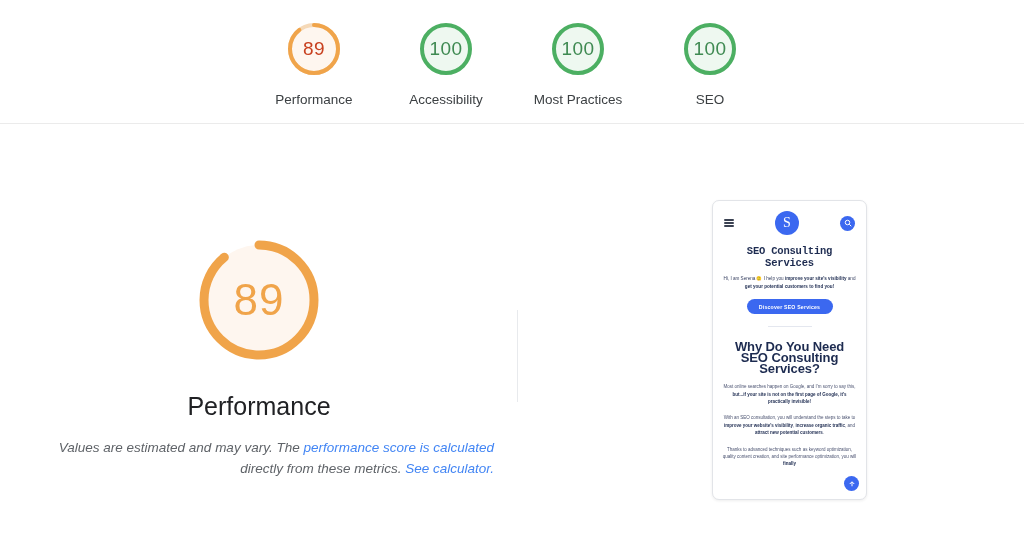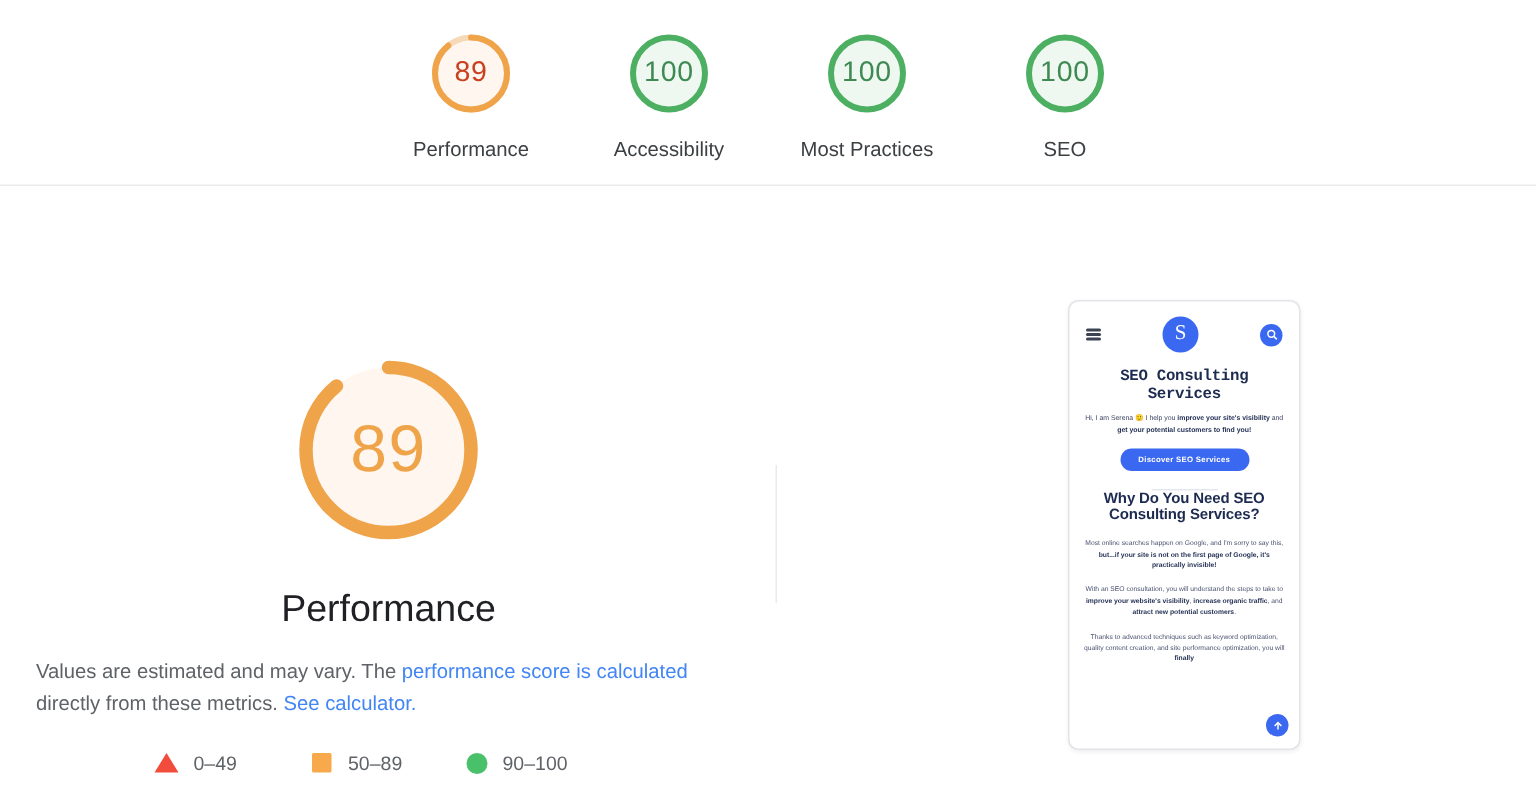--- a/index.html
+++ b/index.html
@@ -46,22 +46,22 @@
   .gauge-lg { position: relative; width: 136px; height: 136px; margin-top: 108px; }
   .gauge-lg svg { display:block; width:136px; height:136px; transform: rotate(-90deg); }
   .gauge-lg .val {
     position: absolute; inset: 0; display:flex; align-items:center; justify-content:center;
     font-size: 44px; color: #f0a44a; letter-spacing: 1px;
   }
   .cat-title {
     margin-top: 24px; font-size: 25px; color: #202124; font-weight: 400;
   }
   .desc {
-    margin-top: 16px; width: 470px; text-align: left;
-    font-size: 13.5px; line-height: 21px; color: #5f6368;
+    margin-top: 16px; width: 470px; text-align: right;
+    font-size: 13.5px; line-height: 21px; color: #5f6368; font-style: italic;
   }
   .desc a { color: #4285f4; text-decoration: none; }
 
   .legend {
     margin-top: 22px; display: flex; align-items: center; gap: 0px;
     font-size: 13px; color: #5f6368;
   }
   .legend-item { display: flex; align-items: center; width: 104px; gap: 10px; }
   .legend-item .lbl { white-space: nowrap; }
   .ic-tri {
@@ -115,21 +115,21 @@
     color: #3a4363;
   }
   .ph-sub b { color: #1d2b50; }
   .ph-btn {
     margin: 9px auto 0; width: 86px; height: 15px; border-radius: 8px;
     background: #3b68f0; color: #fff; font-size: 5.2px; font-weight: bold;
     display: flex; align-items: center; justify-content: center; letter-spacing: .2px;
   }
   .ph-rule { margin: 12px auto 0; width: 44px; height: 1px; background: #e4e7ef; }
   .ph-h2 {
-    text-align: center; font-size: 10px; font-weight: bold;
+    margin-top: 14px; text-align: center; font-size: 13px; font-weight: bold;
     color: #1d2b50; line-height: 11px; letter-spacing: -.1px;
   }
   .ph-p {
     margin-top: 9px; text-align: center; font-size: 4.5px; line-height: 7.4px;
     color: #4a5270;
   }
   .ph-p b { color: #1d2b50; }
   .fab {
     position: absolute; right: 7px; bottom: 12px;
     width: 15px; height: 15px; border-radius: 50%; background: #3b68f0;
@@ -203,34 +203,20 @@
         </svg>
         <span class="val">89</span>
       </div>
 
       <div class="cat-title">Performance</div>
 
       <div class="desc">
         <span>Values are estimated and may vary. The </span><a href="#">performance score is calculated</a><span> directly from these metrics. </span><a href="#">See calculator.</a>
       </div>
 
-      <div class="legend">
-        <div class="legend-item">
-          <span class="ic-tri"></span>
-          <span class="lbl">0–49</span>
-        </div>
-        <div class="legend-item">
-          <span class="ic-sq"></span>
-          <span class="lbl">50–89</span>
-        </div>
-        <div class="legend-item">
-          <span class="ic-ci"></span>
-          <span class="lbl">90–100</span>
-        </div>
-      </div>
     </div>
 
     <div class="thumb-col">
       <div class="phone">
         <div class="ph-inner">
 
           <div class="ph-nav">
             <span class="burger">
               <span></span>
                 <span></span>

